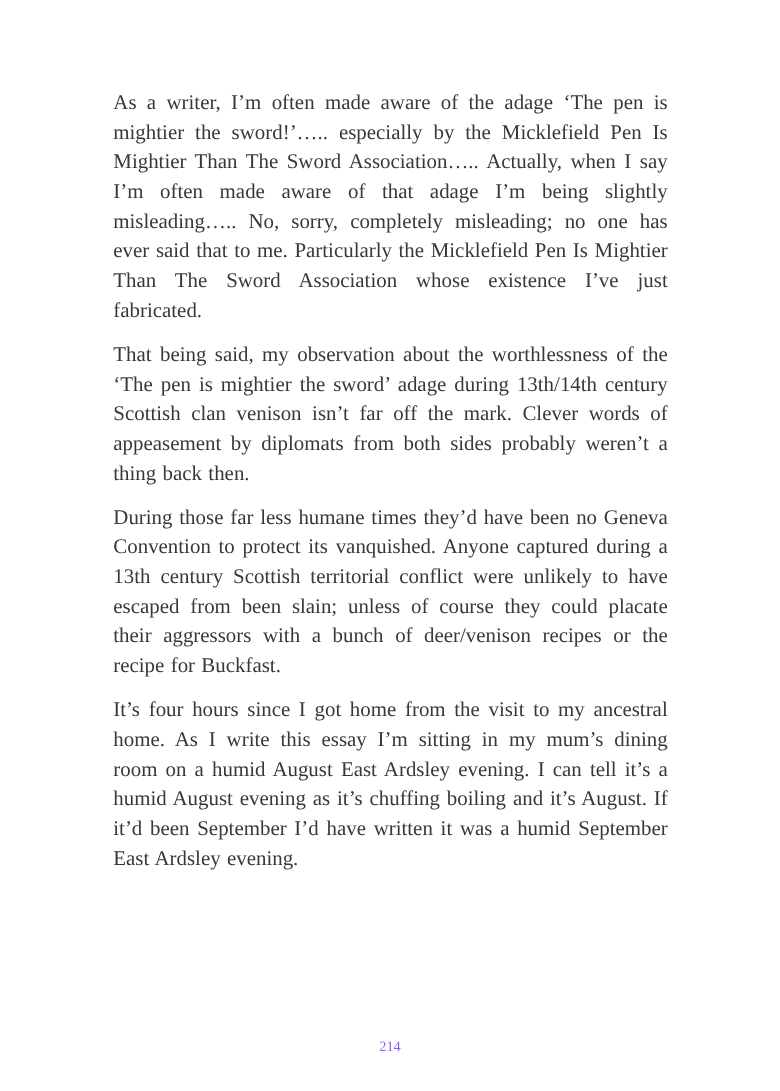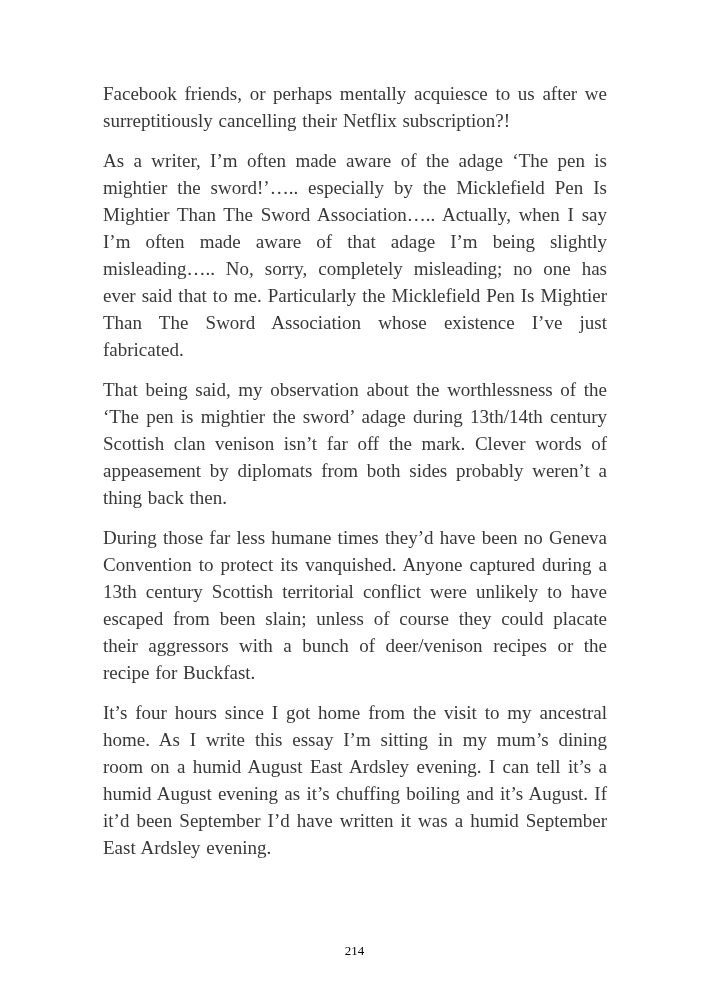--- a/index.html
+++ b/index.html
@@ -29,28 +29,27 @@
     color: #383838;
     word-spacing: 1px;
   }
   .page-number {
     position: absolute;
     left: 0;
     right: 0;
     bottom: 33px;
     text-align: center;
     font-size: 13px;
-    color: #000000;
+    color: #8b5cf6;
   }
 </style>
 </head>
 <body>
 
 <div class="page">
   <div class="content">
-    <p>Facebook friends, or perhaps mentally acquiesce to us after we surreptitiously cancelling their Netflix subscription?!</p>
     <p>As a writer, I’m often made aware of the adage ‘The pen is mightier the sword!’….. especially by the Micklefield Pen Is Mightier Than The Sword Association….. Actually, when I say I’m often made aware of that adage I’m being slightly misleading….. No, sorry, completely misleading; no one has ever said that to me. Particularly the Micklefield Pen Is Mightier Than The Sword Association whose existence I’ve just fabricated.</p>
     <p>That being said, my observation about the worthlessness of the ‘The pen is mightier the sword’ adage during 13th/14th century Scottish clan venison isn’t far off the mark. Clever words of appeasement by diplomats from both sides probably weren’t a thing back then.</p>
     <p>During those far less humane times they’d have been no Geneva Convention to protect its vanquished. Anyone captured during a 13th century Scottish territorial conflict were unlikely to have escaped from been slain; unless of course they could placate their aggressors with a bunch of deer/venison recipes or the recipe for Buckfast.</p>
     <p>It’s four hours since I got home from the visit to my ancestral home. As I write this essay I’m sitting in my mum’s dining room on a humid August East Ardsley evening. I can tell it’s a humid August evening as it’s chuffing boiling and it’s August. If it’d been September I’d have written it was a humid September East Ardsley evening.</p>
   </div>
   <div class="page-number">214</div>
 </div>
 
 </body></html>

